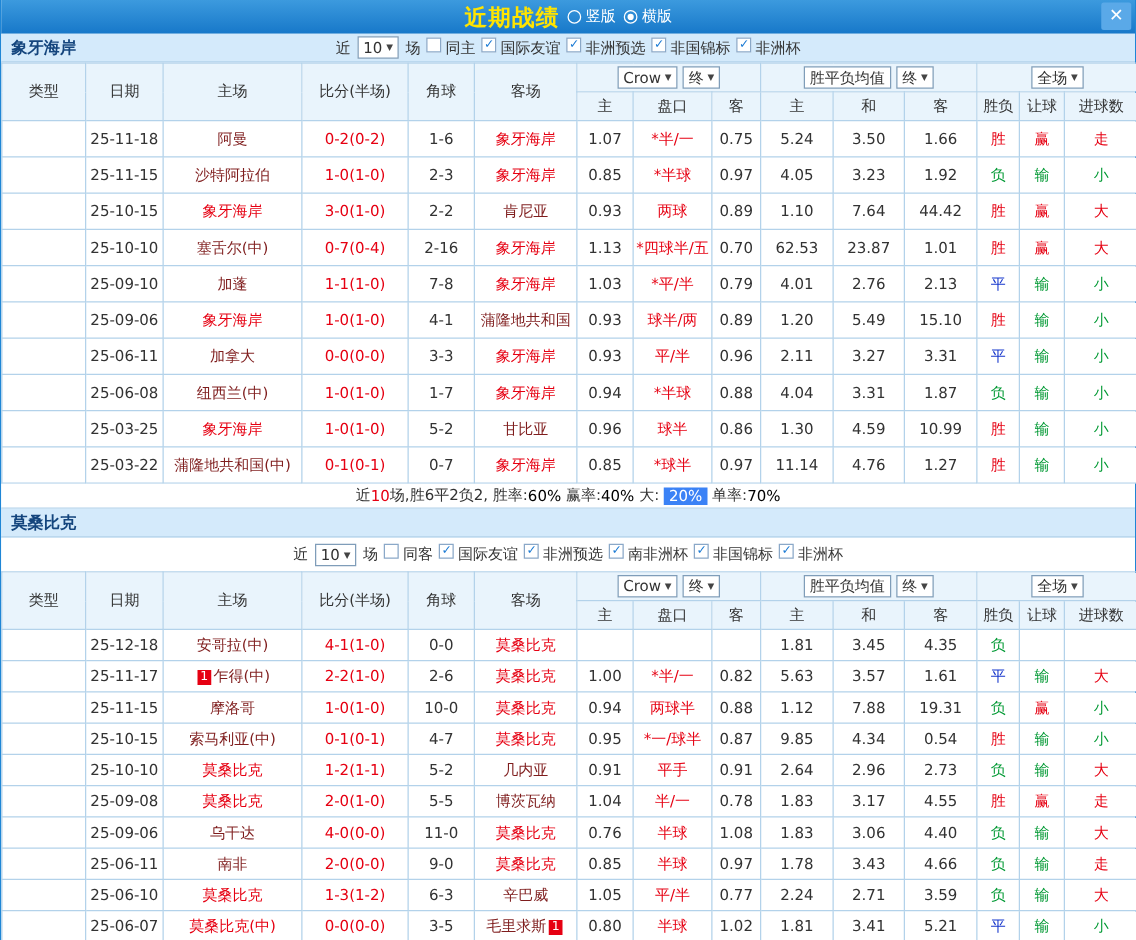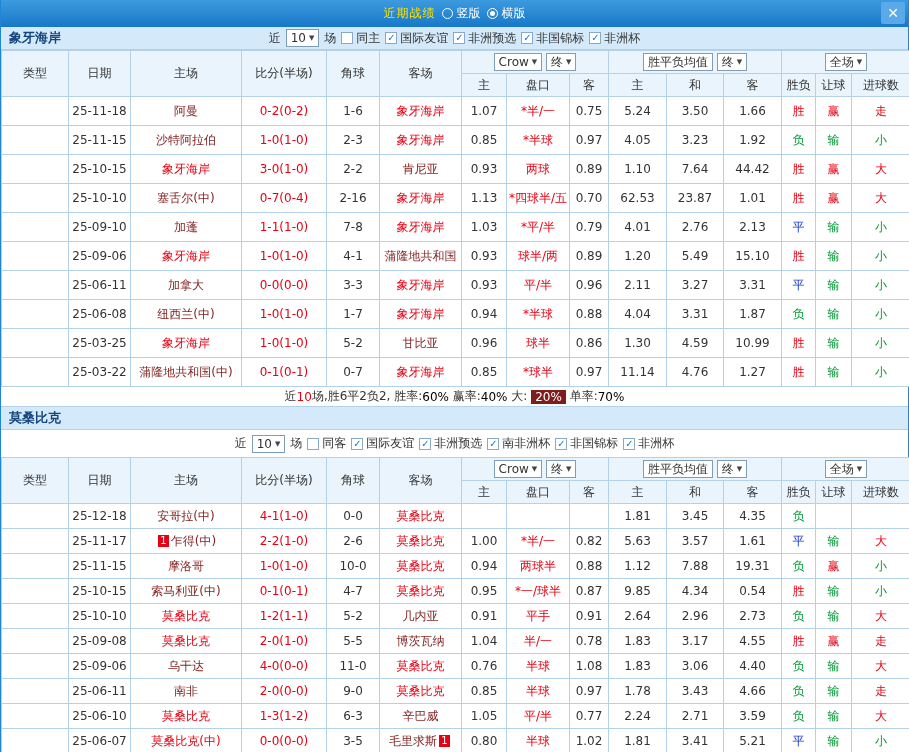--- a/index.html
+++ b/index.html
@@ -7,37 +7,37 @@
     width:909px;height:752px;overflow:hidden;background:#fff;
     font-family:"DejaVu Sans","Liberation Sans",sans-serif;font-size:12px;color:#333;
   }
   *{box-sizing:border-box}
   .app{width:909px;height:752px;border-left:1px solid #1f86d6;border-right:1px solid #1f86d6}
 
   
   .topbar{height:27px;background:linear-gradient(#3c9ade,#1778c9);position:relative;
           display:flex;align-items:center;justify-content:center;color:#fff}
   .topbar-center{display:flex;align-items:center;gap:6px}
-  .tb-title{color:#ffe400;font-weight:normal;font-size:12px;letter-spacing:1px}
+  .tb-title{color:#ffe400;font-weight:bold;font-size:18px;letter-spacing:1px}
   .radio{display:inline-flex;align-items:center;gap:4px;cursor:pointer}
   .rdot{width:11px;height:11px;border:1px solid #fff;border-radius:50%;display:inline-block;position:relative;background:transparent}
   .rdot.sel::after{content:"";position:absolute;left:2px;top:2px;width:5px;height:5px;border-radius:50%;background:#fff}
   .close{position:absolute;right:3px;top:2px;width:24px;height:22px;background:#5aa9e8;border-radius:2px;
          color:#fff;font-size:14px;font-weight:bold;line-height:22px;text-align:center;cursor:pointer}
 
   
   .sec-header{height:23px;background:#d4eafb;border-bottom:1px solid #b3d2ea;display:flex;align-items:center;position:relative}
   .team{font-weight:bold;color:#14457d;font-size:13px;padding:0 8px;white-space:nowrap;z-index:2}
   .filters{position:absolute;left:0;right:0;display:flex;justify-content:center;align-items:center;gap:5px}
   .filters-row{height:27px;background:#fff;display:flex;justify-content:center;align-items:center;gap:5px}
   .flabel{color:#333}
   .select{display:inline-flex;align-items:center;gap:3px;border:1px solid #7f9db9;background:#fff;
           padding:1px 4px;line-height:14px;color:#333;cursor:pointer;white-space:nowrap}
   .arr{font-size:7px;color:#444}
-  .chk{display:inline-flex;align-items:center;gap:3px;cursor:pointer;white-space:nowrap}
+  .chk{display:inline-flex;align-items:flex-start;gap:3px;cursor:pointer;white-space:nowrap}
   .box{width:12px;height:12px;border:1px solid #8aa8c8;background:#fff;display:inline-flex;
        align-items:center;justify-content:center;font-size:10px;line-height:1;color:#1a7ad4}
 
   
   table.grid{border-collapse:collapse;width:909px;table-layout:fixed;border:1px solid #b3d2ea}
   .grid th,.grid td{border:1px solid #b3d2ea;text-align:center;overflow:hidden;white-space:nowrap;padding:0 1px}
   .grid thead th{background:#e9f4fc;font-weight:normal;height:23px;color:#333}
   .g1 tbody td{height:29px;background:#fff}
   .g2 tbody td{height:25px;background:#fff}
   td.type{color:#fff;padding:0}
@@ -52,21 +52,21 @@
   .c-blue{color:#1536cc}
   .redcard{display:inline-block;background:#e60012;color:#fff;font-size:10px;line-height:12px;
            min-width:11px;height:12px;margin:0 2px;text-align:center;vertical-align:1px}
 
   
   .summary{height:20px;display:flex;align-items:center;justify-content:center;
            border-bottom:1px solid #b3d2ea;background:#fff}
   .summary span{white-space:pre}
   .sum-red{color:#e60012}
   .sum-blue{color:#000000}
-  .sum-bigbadge{background:#7f1d1d;color:#fff;padding:0 4px}
+  .sum-bigbadge{background:#3b82f6;color:#fff;padding:0 4px}
 </style>
 </head>
 <body>
 
 <div class="app">
 
   <div class="topbar">
     <div class="topbar-center">
       <span class="tb-title">近期战绩</span>
       <span class="radio">

